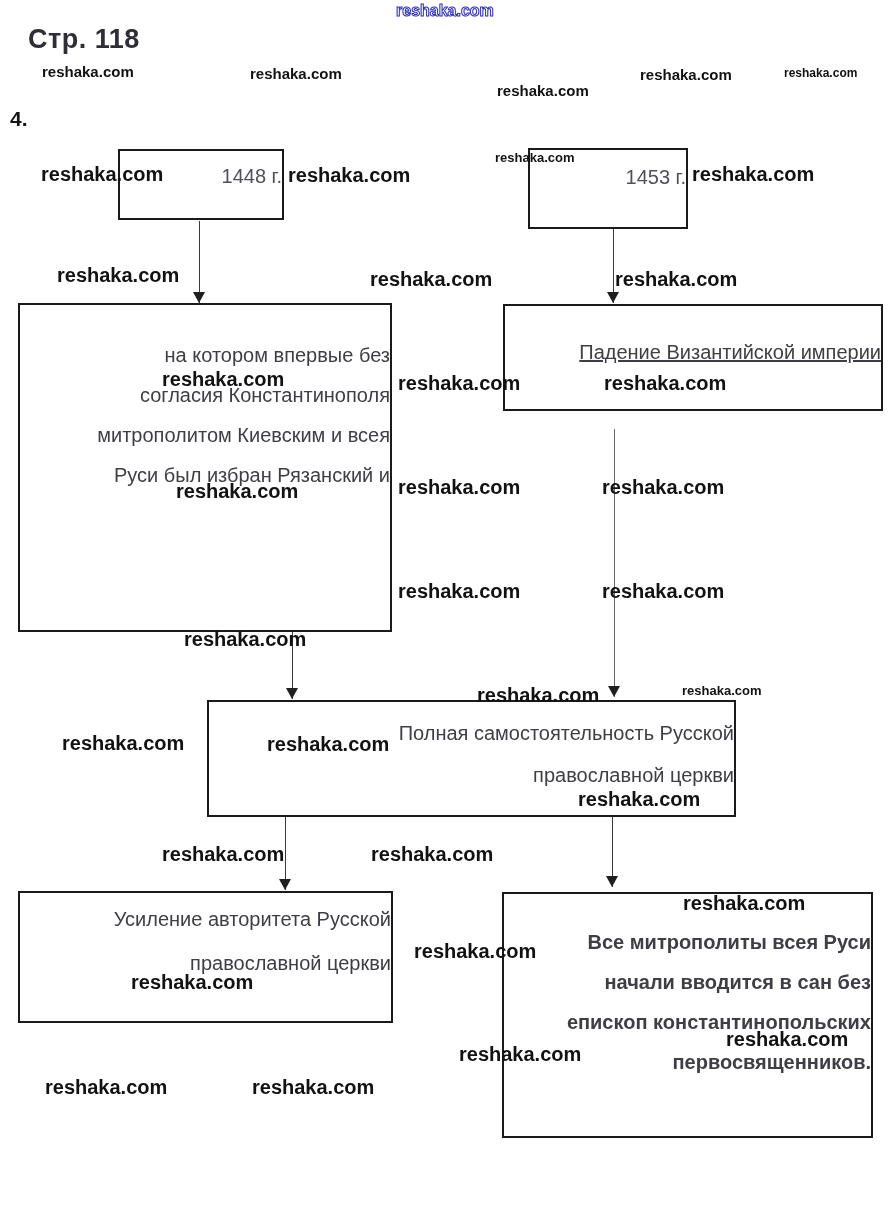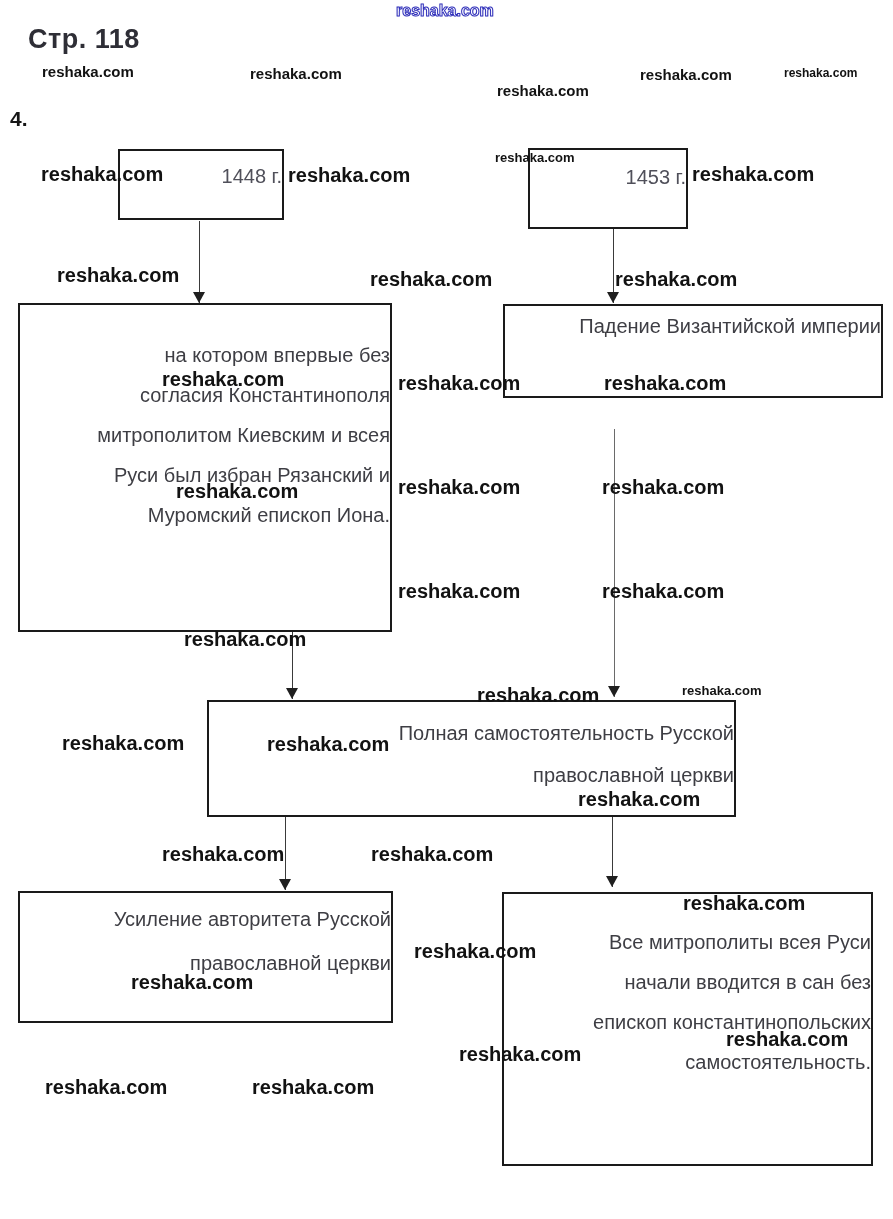--- a/index.html
+++ b/index.html
@@ -65,40 +65,39 @@
   </div>
   <div class="box" style="left:528px;top:148px;width:160px;height:81px;padding-top:8px;line-height:38px;">
     <div class="line year-text">1453 г.</div>
   </div>
 
   <div class="box" style="left:18px;top:303px;width:374px;height:329px;padding-top:30px;line-height:40px;">
     <div class="line">на котором впервые без</div>
     <div class="line">согласия Константинополя</div>
     <div class="line">митрополитом Киевским и всея</div>
     <div class="line">Руси был избран Рязанский и</div>
-    <div class="line">Муромский епископ Иона.</div>
   </div>
-  <div class="box" style="left:503px;top:304px;width:380px;height:94px;line-height:40px;">
+  <div class="box" style="left:503px;top:304px;width:380px;height:107px;padding-top:26px;line-height:40px;text-decoration:underline;">
     <div class="line">Падение Византийской империи</div>
   </div>
 
   <div class="box" style="left:207px;top:700px;width:529px;height:117px;padding-top:10px;line-height:42px;">
     <div class="line">Полная самостоятельность Русской</div>
     <div class="line">православной церкви</div>
   </div>
 
   <div class="box" style="left:18px;top:891px;width:375px;height:132px;padding-top:4px;line-height:44px;">
     <div class="line">Усиление авторитета Русской</div>
     <div class="line">православной церкви</div>
   </div>
-  <div class="box" style="left:502px;top:892px;width:371px;height:274px;padding-top:28px;line-height:40px;">
+  <div class="box" style="left:502px;top:892px;width:371px;height:246px;padding-top:28px;line-height:40px;font-weight:bold;">
     <div class="line">Все митрополиты всея Руси</div>
     <div class="line">начали вводится в сан без</div>
     <div class="line">епископ константинопольских</div>
-    <div class="line">самостоятельность.</div>
+    <div class="line">первосвященников.</div>
   </div>
 
   <div class="arrow" style="left:193px;top:221px;height:82px;">
       <div class="shaft"></div>
       <div class="head"></div>
     </div>
   <div class="arrow" style="left:607px;top:229px;height:74px;">
       <div class="shaft"></div>
       <div class="head"></div>
     </div>

